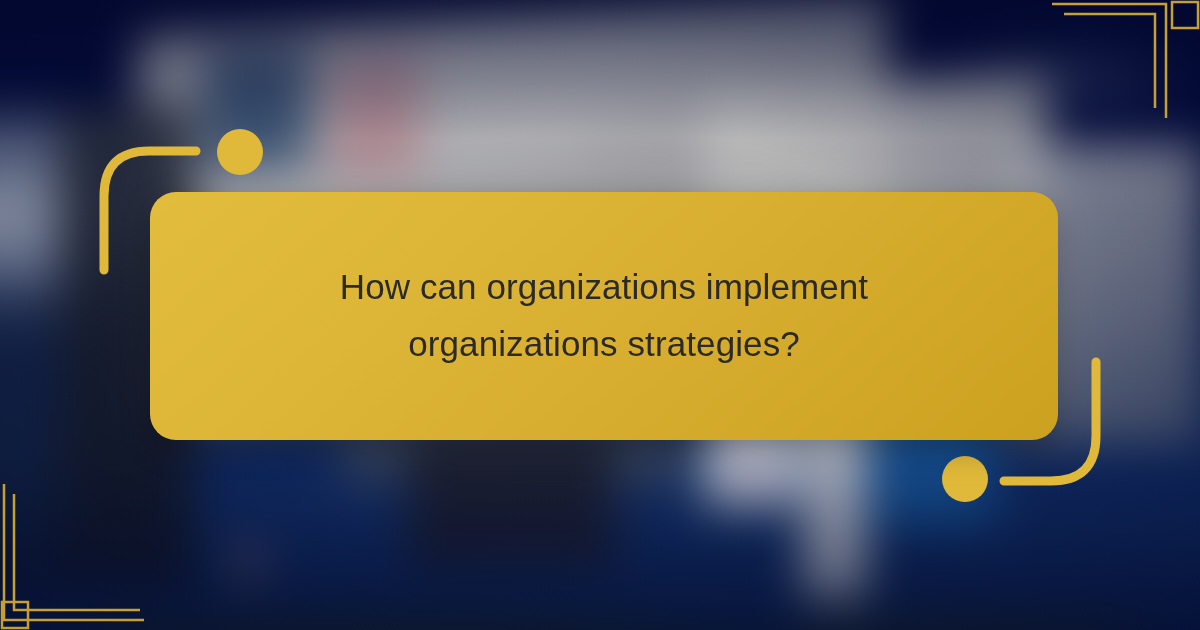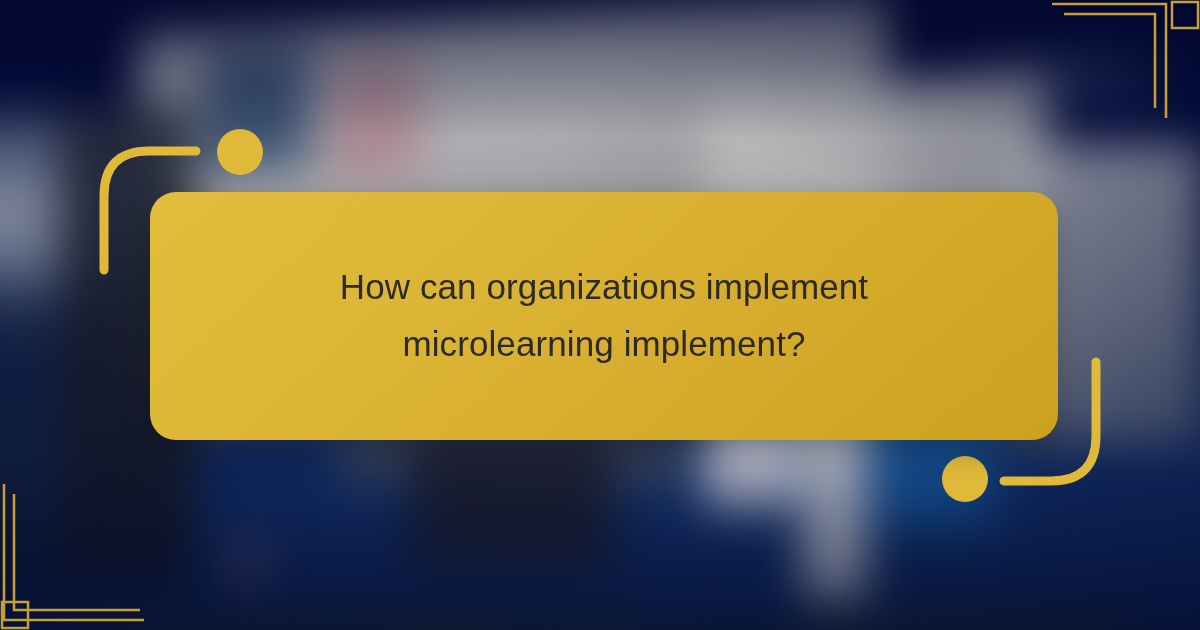--- a/index.html
+++ b/index.html
@@ -352,16 +352,16 @@
     </g>
 
     <g fill="none" stroke="#c6a032" stroke-width="2.5">
       <path d="M4 484 L4 620 L144 620"></path>
       <path d="M14 494 L14 610 L140 610"></path>
       <rect x="2" y="602" width="26" height="26"></rect>
     </g>
   </svg>
 
   <div class="card">
-    <div class="card-text">How can organizations implement microlearning implement?</div>
+    <div class="card-text">How can organizations implement organizations strategies?</div>
   </div>
 
 </div>
 
 </body></html>

